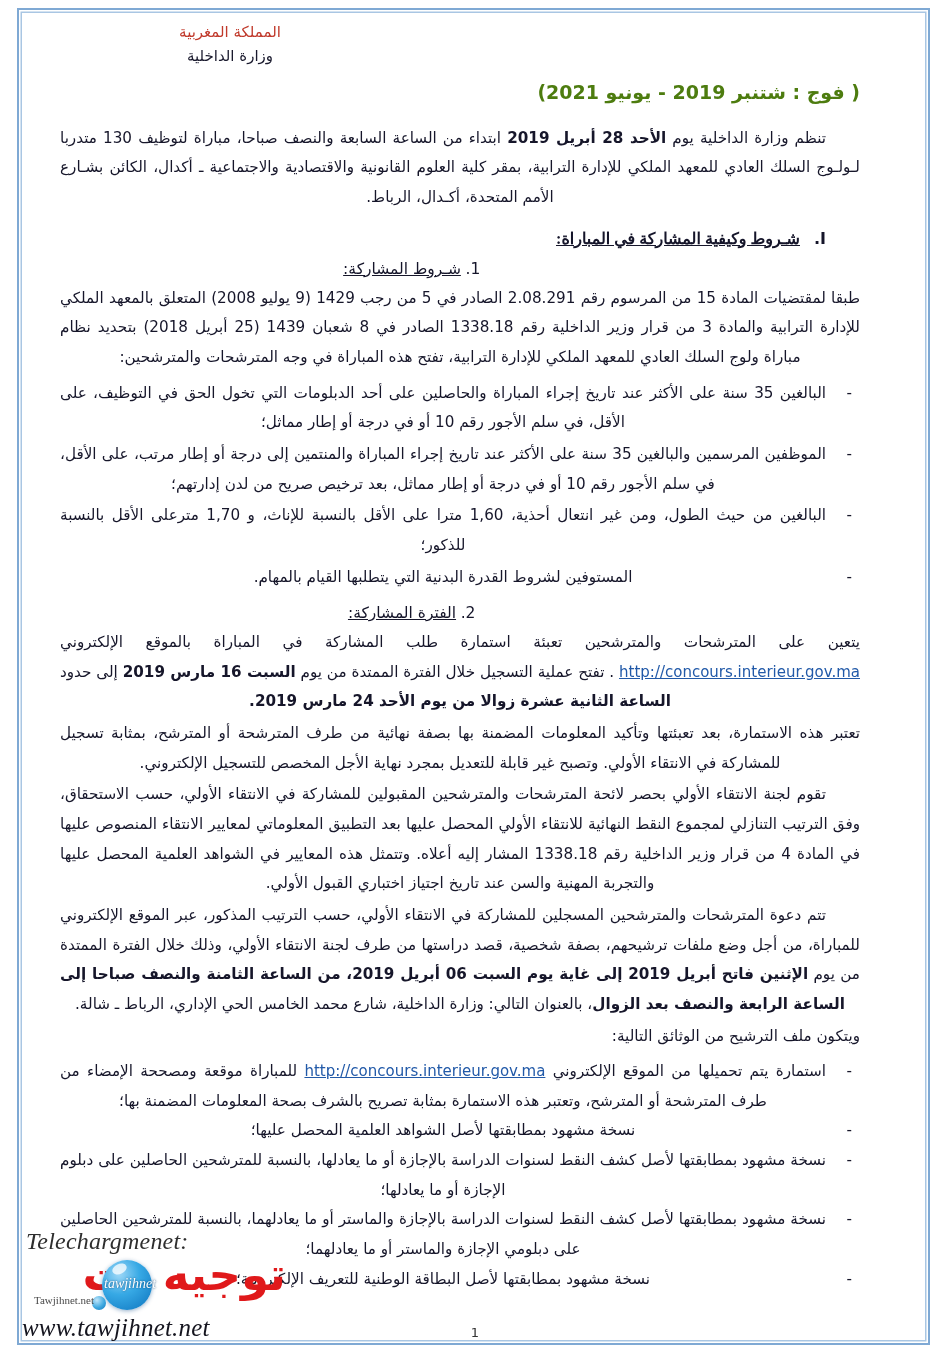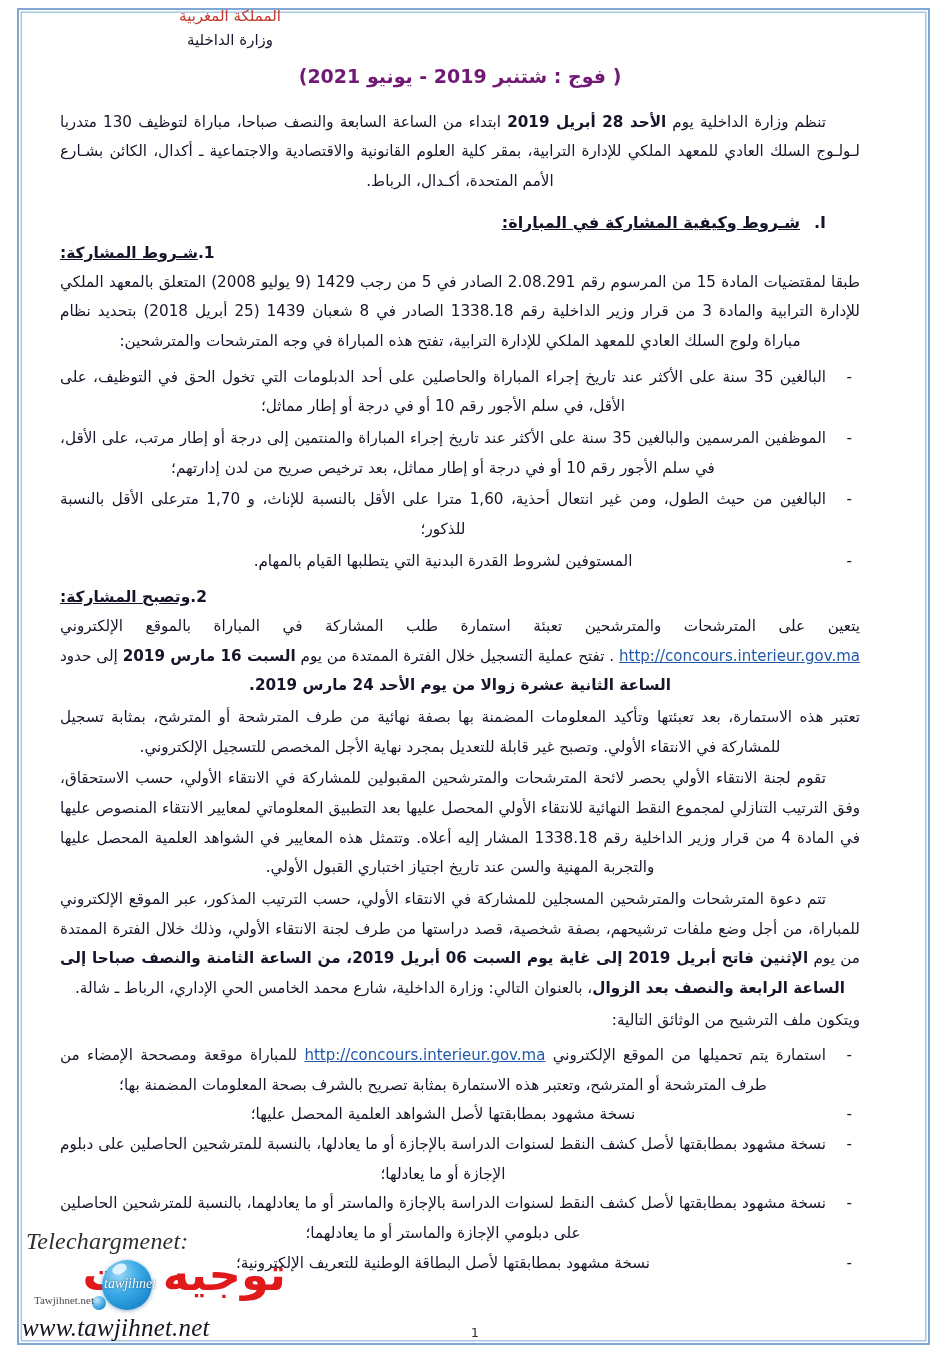--- a/index.html
+++ b/index.html
@@ -27,21 +27,21 @@
     box-shadow: inset 0 0 0 1.5px #ffffff, inset 0 0 0 3px #a9c6e3;
     pointer-events: none;
   }
 
   #sheet {
     position: absolute;
     left: 0; top: 0;
     width: 950px;
     height: 1175px;
     box-sizing: border-box;
-    padding: 0 90px 0 60px;
+    padding: 16px 90px 0 60px;
   }
   #header-block {
     width: 300px;
     margin-right: auto;
     margin-left: 20px;
     text-align: center;
     padding-top: 6px;
   }
   .kingdom {
     color: #c0392b;
@@ -61,24 +61,24 @@
   #doc-title {
     text-align: center;
     font-size: 23px;
     font-weight: bold;
     color: #17172b;
     margin: 26px 0 0 0;
     line-height: 1.45;
     letter-spacing: -0.2px;
   }
   #doc-subtitle {
-    text-align: center;
+    text-align: right;
     font-size: 19px;
     font-weight: bold;
-    color: #701a75;
+    color: #4d7c0f;
     margin: 10px 0 0 0;
     line-height: 1.4;
   }
 
   
   .para {
     font-size: 15.2px;
     color: #16162a;
     line-height: 1.95;
     text-align: justify;
@@ -115,34 +115,34 @@
     direction: rtl;
   }
   .h-roman .num {
     text-decoration: none;
     display: inline-block;
     min-width: 26px;
     font-weight: bold;
   }
   .h-sub {
     font-size: 15.5px;
-    font-weight: bold;
+    font-weight: normal;
     color: #15152a;
     margin: 12px 0 6px 0;
-    text-align: left;
+    text-align: center;
     padding-right: 92px;
     direction: rtl;
   }
   .h-sub .num {
     display: inline-block;
     min-width: 24px;
     text-decoration: none;
   }
   .h-sub .txt { text-decoration: underline; }
-  .h-roman .txt { text-decoration: underline; }
+  .h-roman .txt { text-decoration: underline; font-family: Liberation Serif, serif; }
 
   
   ul.dash-list {
     list-style: none;
     margin: 6px 0 0 0;
     padding: 0;
     direction: rtl;
   }
   ul.dash-list li {
     position: relative;
@@ -297,21 +297,21 @@
 
   <p class="para">طبقا لمقتضيات المادة 15 من المرسوم رقم 2.08.291 الصادر في 5 من رجب 1429 (9 يوليو 2008) المتعلق بالمعهد الملكي للإدارة الترابية والمادة 3 من قرار وزير الداخلية رقم 1338.18 الصادر في 8 شعبان 1439 (25 أبريل 2018) بتحديد نظام مباراة ولوج السلك العادي للمعهد الملكي للإدارة الترابية، تفتح هذه المباراة في وجه المترشحات والمترشحين:</p>
 
   <ul class="dash-list">
     <li>البالغين 35 سنة على الأكثر عند تاريخ إجراء المباراة والحاصلين على أحد الدبلومات التي تخول الحق في التوظيف، على الأقل، في سلم الأجور رقم 10 أو في درجة أو إطار مماثل؛</li>
     <li>الموظفين المرسمين والبالغين 35 سنة على الأكثر عند تاريخ إجراء المباراة والمنتمين إلى درجة أو إطار مرتب، على الأقل، في سلم الأجور رقم 10 أو في درجة أو إطار مماثل، بعد ترخيص صريح من لدن إدارتهم؛</li>
     <li>البالغين من حيث الطول، ومن غير انتعال أحذية، 1,60 مترا على الأقل بالنسبة للإناث، و 1,70 مترعلى الأقل بالنسبة للذكور؛</li>
     <li>المستوفين لشروط القدرة البدنية التي يتطلبها القيام بالمهام.</li>
   </ul>
 
-  <div class="h-sub"><span class="num">2.</span><span class="txt">وتصبح المشاركة:</span></div>
+  <div class="h-sub"><span class="num">2.</span><span class="txt">الفترة المشاركة:</span></div>
 
   <p class="para"><span>يتعين على المترشحات والمترشحين تعبئة استمارة طلب المشاركة في المباراة بالموقع الإلكتروني </span><a class="link" href="#">http://concours.interieur.gov.ma</a><span> . تفتح عملية التسجيل خلال الفترة الممتدة من يوم </span><span class="b">السبت 16 مارس 2019</span><span> إلى حدود </span><span class="b">الساعة الثانية عشرة زوالا من يوم الأحد 24 مارس 2019.</span></p>
 
   <p class="para">تعتبر هذه الاستمارة، بعد تعبئتها وتأكيد المعلومات المضمنة بها بصفة نهائية من طرف المترشحة أو المترشح، بمثابة تسجيل للمشاركة في الانتقاء الأولي. وتصبح غير قابلة للتعديل بمجرد نهاية الأجل المخصص للتسجيل الإلكتروني.</p>
 
   <p class="para indent">تقوم لجنة الانتقاء الأولي بحصر لائحة المترشحات والمترشحين المقبولين للمشاركة في الانتقاء الأولي، حسب الاستحقاق، وفق الترتيب التنازلي لمجموع النقط النهائية للانتقاء الأولي المحصل عليها بعد التطبيق المعلوماتي لمعايير الانتقاء المنصوص عليها في المادة 4 من قرار وزير الداخلية رقم 1338.18 المشار إليه أعلاه. وتتمثل هذه المعايير في الشواهد العلمية المحصل عليها والتجربة المهنية والسن عند تاريخ اجتياز اختباري القبول الأولي.</p>
 
   <p class="para indent"><span>تتم دعوة المترشحات والمترشحين المسجلين للمشاركة في الانتقاء الأولي، حسب الترتيب المذكور، عبر الموقع الإلكتروني للمباراة، من أجل وضع ملفات ترشيحهم، بصفة شخصية، قصد دراستها من طرف لجنة الانتقاء الأولي، وذلك خلال الفترة الممتدة من يوم </span><span class="b">الإثنين فاتح أبريل 2019 إلى غاية يوم السبت 06 أبريل 2019، من الساعة الثامنة والنصف صباحا إلى الساعة الرابعة والنصف بعد الزوال</span><span>، بالعنوان التالي: وزارة الداخلية، شارع محمد الخامس الحي الإداري، الرباط ـ شالة.</span></p>
 
   <p class="para" style="text-align-last:right;">ويتكون ملف الترشيح من الوثائق التالية:</p>

